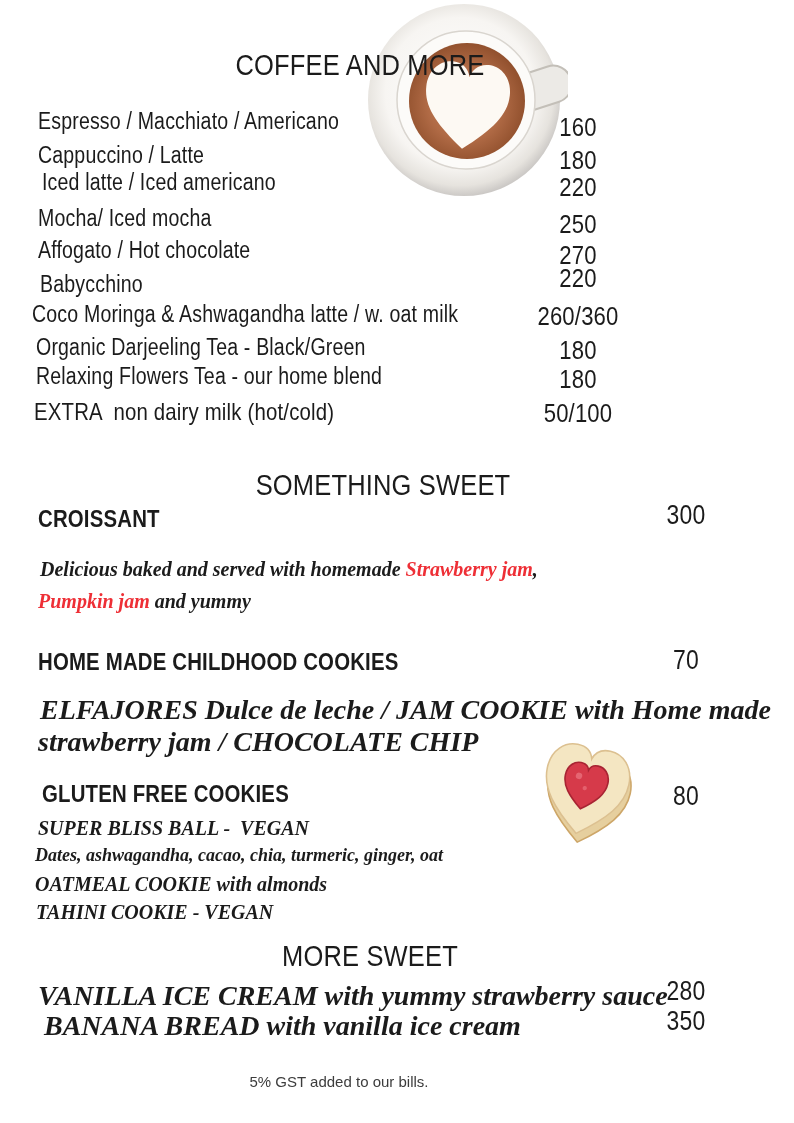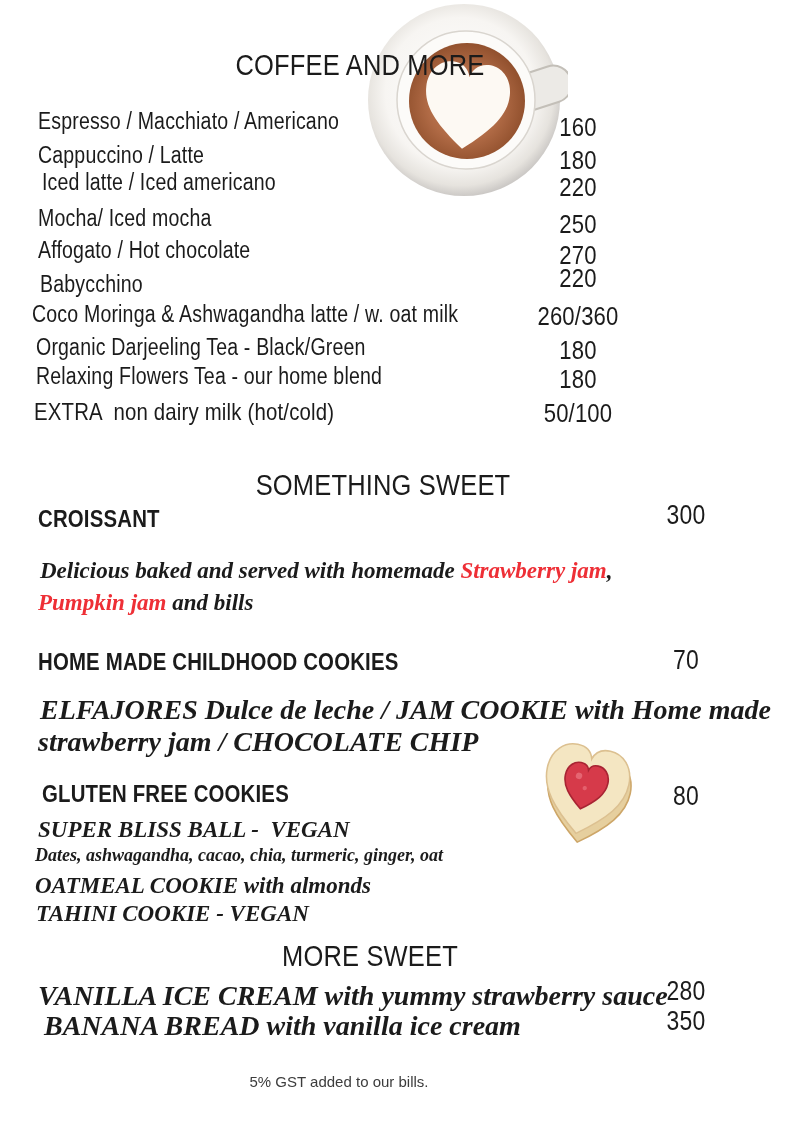--- a/index.html
+++ b/index.html
@@ -13,21 +13,21 @@
   
   .cond{transform:scaleX(0.85);transform-origin:0 50%;white-space:pre;letter-spacing:.2px;}
   .cond-c{transform:scaleX(0.85);transform-origin:50% 50%;white-space:pre;letter-spacing:.2px;}
   .hdr{font-size:30px;text-align:center;}
   .item{font-size:23px;}
   .xtra{font-size:24px;}
   .price{font-size:26px;width:120px;text-align:center;}
   .price-coffee{left:518px;}
   .price-sweet{left:626px;font-size:27px;}
   .sweet-name{font-size:24px;font-weight:bold;}
-  .serif{font-family:"Liberation Serif",serif;font-weight:bold;font-style:italic;white-space:pre;font-size:23px;}
+  .serif{font-family:"Liberation Serif",serif;font-weight:bold;font-style:italic;white-space:pre;font-size:20px;}
   .serif-lg{font-size:28px;}
   .serif-sm{font-size:18px;}
   .red{color:#ee2f36;}
   .footer-line{font-size:15px;color:#3c3c3c;width:678px;left:0;text-align:center;font-weight:400;}
 </style>
 </head>
 <body>
 
 <div class="page">
 
@@ -102,21 +102,21 @@
   <div class="abs price price-coffee cond-c" style="top:364px;">180</div>
 
   <div class="abs xtra cond" style="left:34px;top:398px;">EXTRA  non dairy milk (hot/cold)</div>
   <div class="abs price price-coffee cond-c" style="top:398px;">50/100</div>
 
   <div class="abs hdr cond-c" style="left:0;width:766px;top:468px;">SOMETHING SWEET</div>
 
   <div class="abs sweet-name cond" style="left:38px;top:505px;">CROISSANT</div>
   <div class="abs price price-sweet cond-c" style="top:500px;">300</div>
   <div class="abs serif" style="left:40px;top:558px;"><span>Delicious baked and served with homemade </span><span class="red">Strawberry jam</span><span>,</span></div>
-  <div class="abs serif" style="left:38px;top:590px;"><span class="red">Pumpkin jam</span><span> and bills</span></div>
+  <div class="abs serif" style="left:38px;top:590px;"><span class="red">Pumpkin jam</span><span> and yummy</span></div>
 
   <div class="abs sweet-name cond" style="left:38px;top:648px;">HOME MADE CHILDHOOD COOKIES</div>
   <div class="abs price price-sweet cond-c" style="top:645px;">70</div>
   <div class="abs serif serif-lg" style="left:40px;top:694px;">ELFAJORES Dulce de leche / JAM COOKIE with Home made</div>
   <div class="abs serif serif-lg" style="left:38px;top:726px;">strawberry jam / CHOCOLATE CHIP</div>
 
   <div class="abs sweet-name cond" style="left:42px;top:780px;">GLUTEN FREE COOKIES</div>
   <div class="abs price price-sweet cond-c" style="top:781px;">80</div>
   <div class="abs serif" style="left:38px;top:817px;">SUPER BLISS BALL -  VEGAN</div>
   <div class="abs serif serif-sm" style="left:35px;top:845px;">Dates, ashwagandha, cacao, chia, turmeric, ginger, oat</div>

